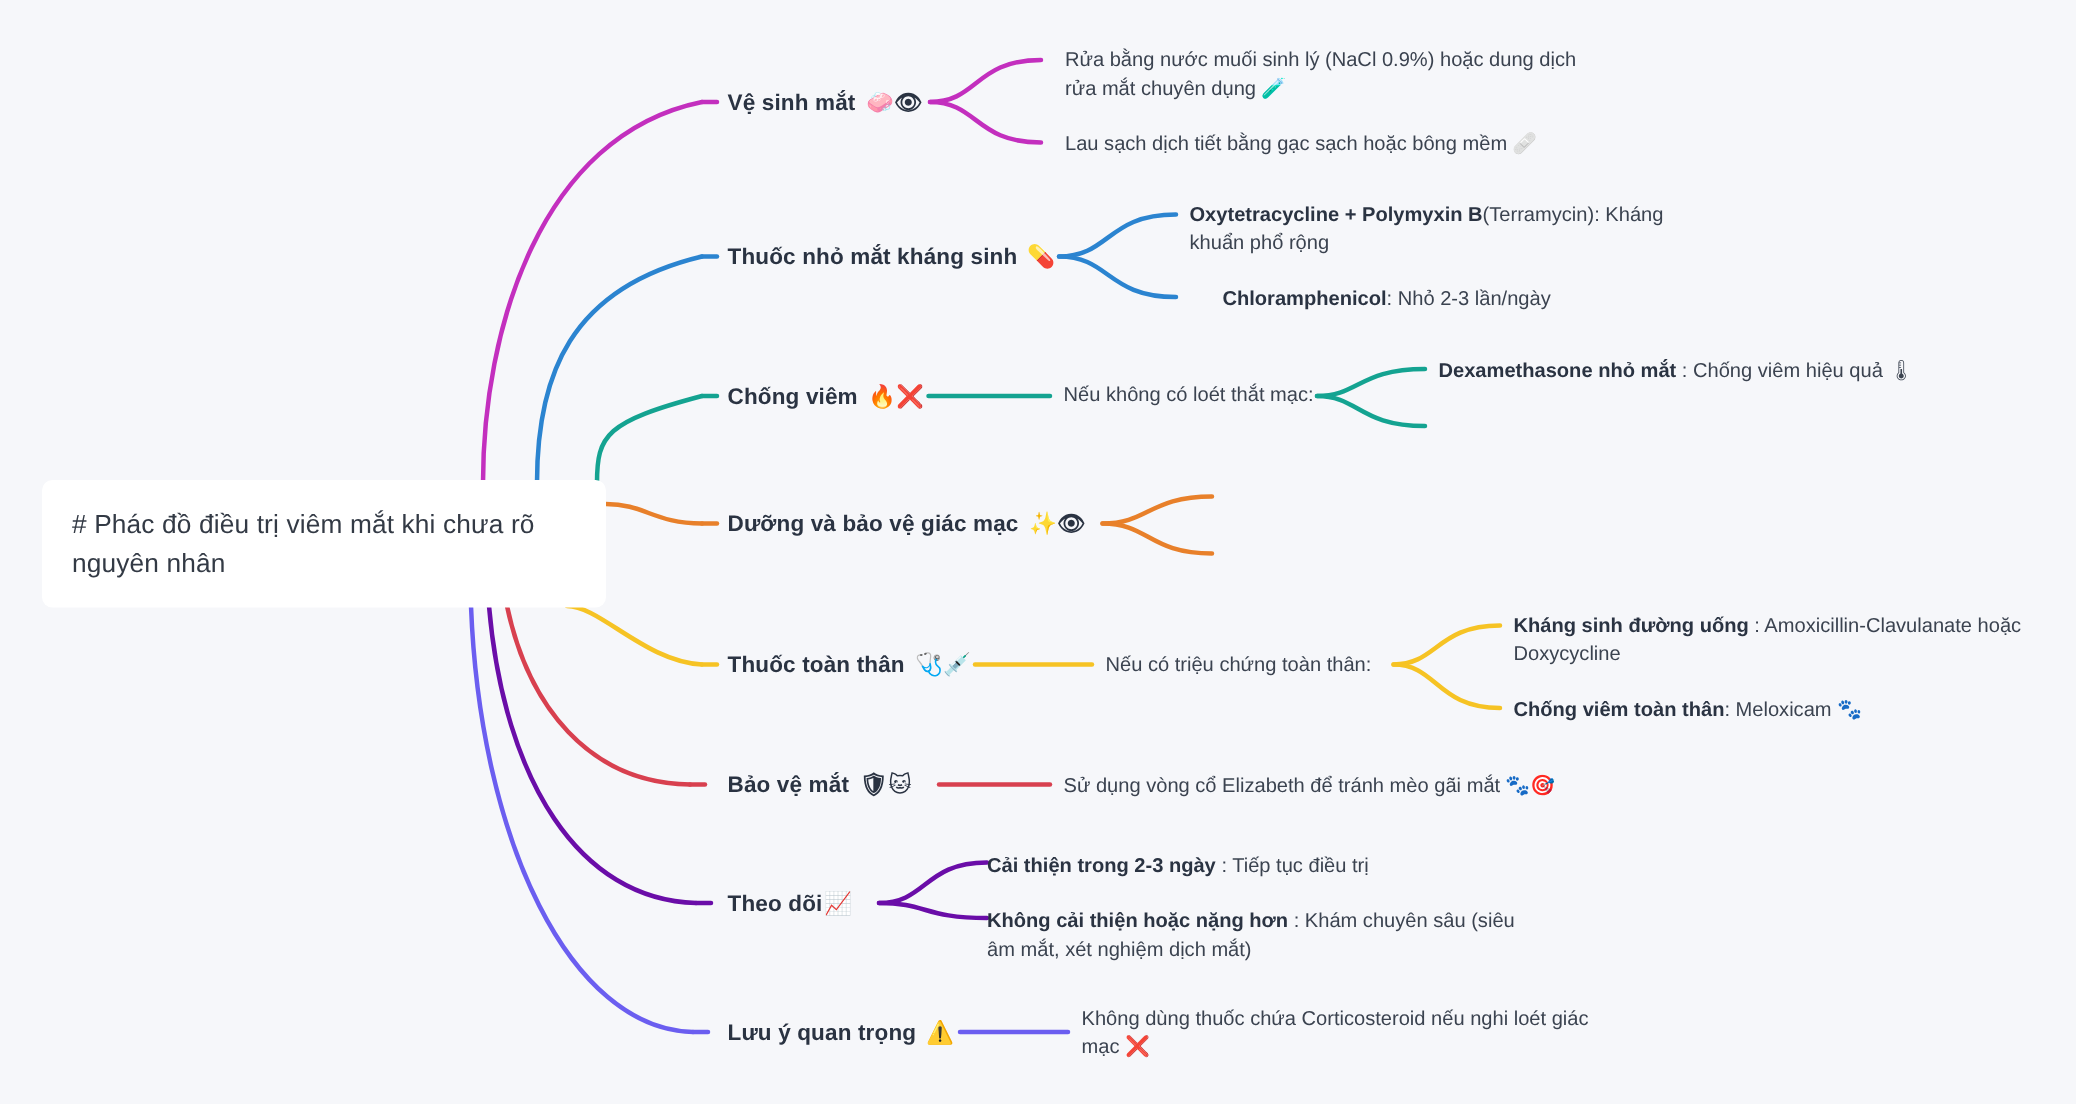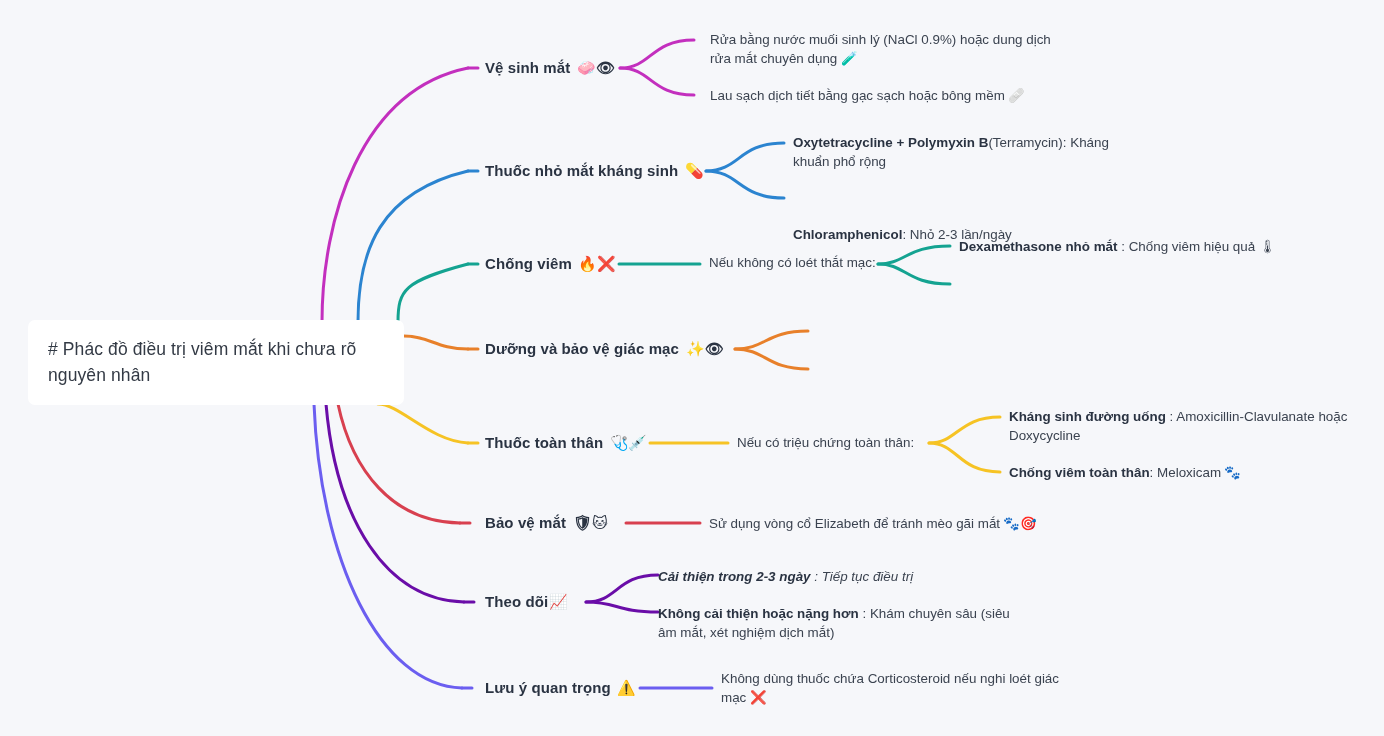--- a/index.html
+++ b/index.html
@@ -140,21 +140,21 @@
     <span>Lau sạch dịch tiết bằng gạc sạch hoặc bông mềm 🩹</span>
   </div>
 
   <div class="node topic" style="left:485px; top:162px;">
     <span>Thuốc nhỏ mắt kháng sinh</span>
     <span class="emo sp">💊</span>
   </div>
   <div class="node leaf" style="left:793px; top:133px; width:320px;">
     <b>Oxytetracycline + Polymyxin B</b><span>(Terramycin): Kháng khuẩn phổ rộng</span>
   </div>
-  <div class="node leaf" style="left:793px; top:189px; width:320px;margin-top:36px;">
+  <div class="node leaf" style="left:815px; top:189px; width:320px;">
     <b>Chloramphenicol</b><span>: Nhỏ 2-3 lần/ngày</span>
   </div>
 
   <div class="node topic" style="left:485px; top:255px;">
     <span>Chống viêm</span>
     <span class="emo sp">🔥❌</span>
   </div>
   <div class="node mid" style="left:709px; top:255px;">
     <span>Nếu không có loét thắt mạc:</span>
   </div>
@@ -186,21 +186,21 @@
     <span class="emo sp">🛡🐱</span>
   </div>
   <div class="node leaf" style="left:709px; top:514px; width:400px;">
     <span>Sử dụng vòng cổ Elizabeth để tránh mèo gãi mắt 🐾🎯</span>
   </div>
 
   <div class="node topic" style="left:485px; top:593px;">
     <span>Theo dõi</span>
     <span class="emo">📈</span>
   </div>
-  <div class="node leaf" style="left:658px; top:567px; width:330px;font-style:italic;">
+  <div class="node leaf" style="left:658px; top:567px; width:330px;">
     <b>Cải thiện trong 2-3 ngày</b><span> : Tiếp tục điều trị</span>
   </div>
   <div class="node leaf" style="left:658px; top:604px; width:352px;">
     <b>Không cải thiện hoặc nặng hơn</b><span>  : Khám chuyên sâu (siêu âm mắt, xét nghiệm dịch mắt)</span>
   </div>
 
   <div class="node topic" style="left:485px; top:679px;">
     <span>Lưu ý quan trọng</span>
     <span class="emo sp">⚠️</span>
   </div>

